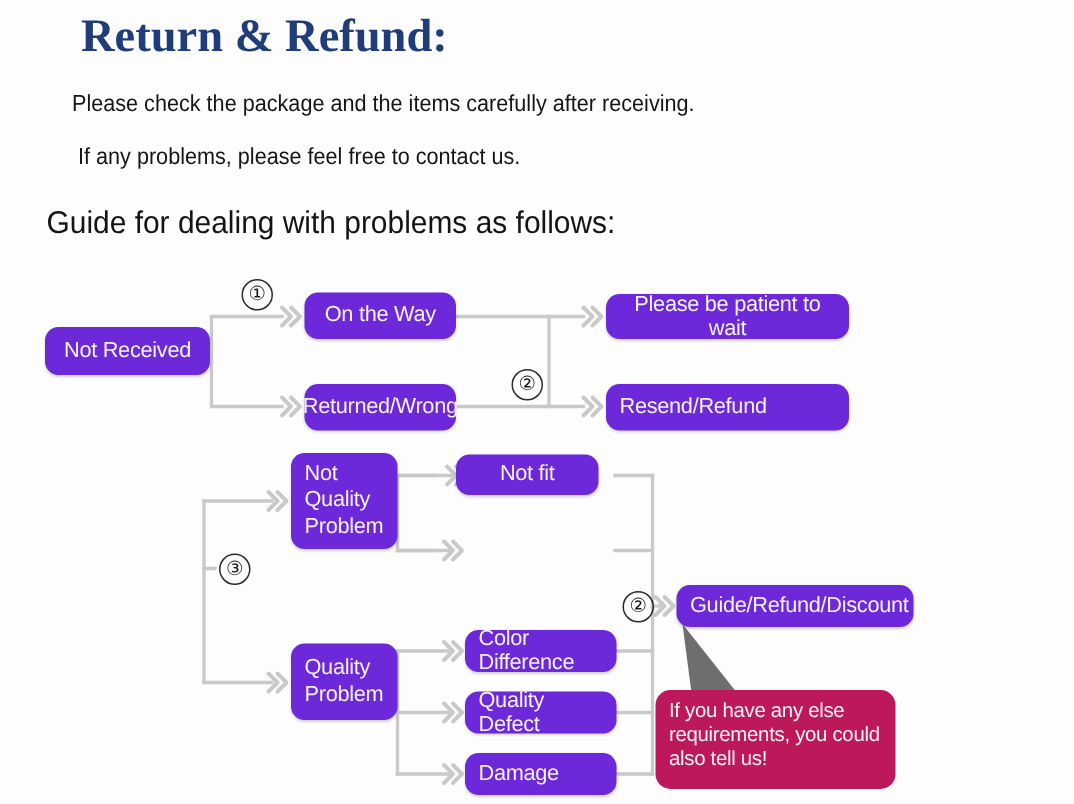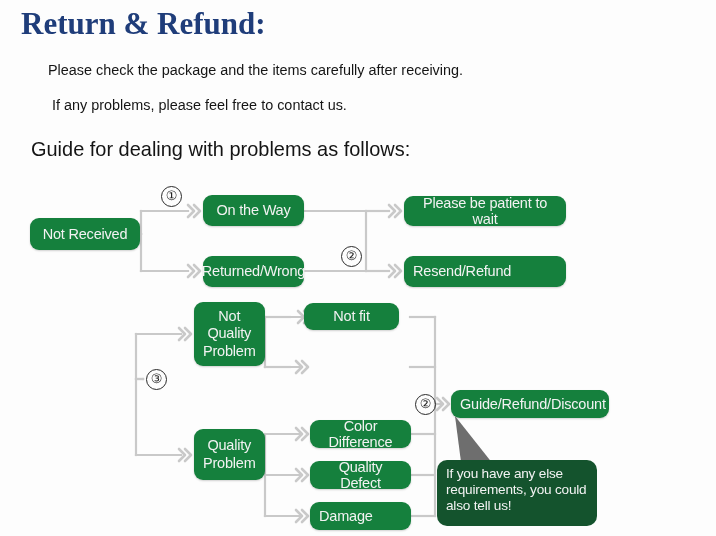--- a/index.html
+++ b/index.html
@@ -12,21 +12,21 @@
     height: 536px;
     position: relative;
     overflow: hidden;
     font-family: "Liberation Sans", sans-serif;
     background: #fdfdfd;
   }
 
   
   #page-title {
     position: absolute;
-    left: 21px;
+    left: 54px;
     top: 6px;
     font-family: "Liberation Serif", serif;
     font-weight: bold;
     font-size: 31px;
     letter-spacing: 0px;
     color: #1f3d7a;
     white-space: nowrap;
   }
   .intro-line {
     position: absolute;
@@ -65,35 +65,35 @@
     left: 0;
     top: 0;
     width: 716px;
     height: 536px;
     pointer-events: none;
   }
 
   .node {
     position: absolute;
     box-sizing: border-box;
-    background: #15803d;
+    background: #6d28d9;
     color: #f2f2f2;
     border-radius: 9px;
     font-family: "Liberation Sans", sans-serif;
     font-size: 14.5px;
     line-height: 1.12;
     display: flex;
     align-items: center;
     padding: 0 9px;
     white-space: pre-line;
     letter-spacing: -0.2px;
     box-shadow: 0 1px 2px rgba(0,0,0,0.18);
   }
   .node.center { justify-content: center; text-align: center; }
-  .node.left   { justify-content: flex-start; text-align: center; }
+  .node.left   { justify-content: flex-start; text-align: left; }
   .node.multiline {
     align-items: center;
     line-height: 1.18;
   }
 
   
   .step-marker {
     position: absolute;
     width: 19px;
     height: 19px;
@@ -108,21 +108,21 @@
   }
 
   
   #callout-bubble {
     position: absolute;
     left: 437px;
     top: 460px;
     width: 160px;
     height: 66px;
     box-sizing: border-box;
-    background: #14532d;
+    background: #be185d;
     color: #f3f3f3;
     border-radius: 10px;
     font-family: "Liberation Sans", sans-serif;
     font-size: 13.6px;
     line-height: 1.16;
     padding: 6px 8px 0 9px;
     letter-spacing: -0.2px;
     z-index: 3;
   }
   #callout-tail {

